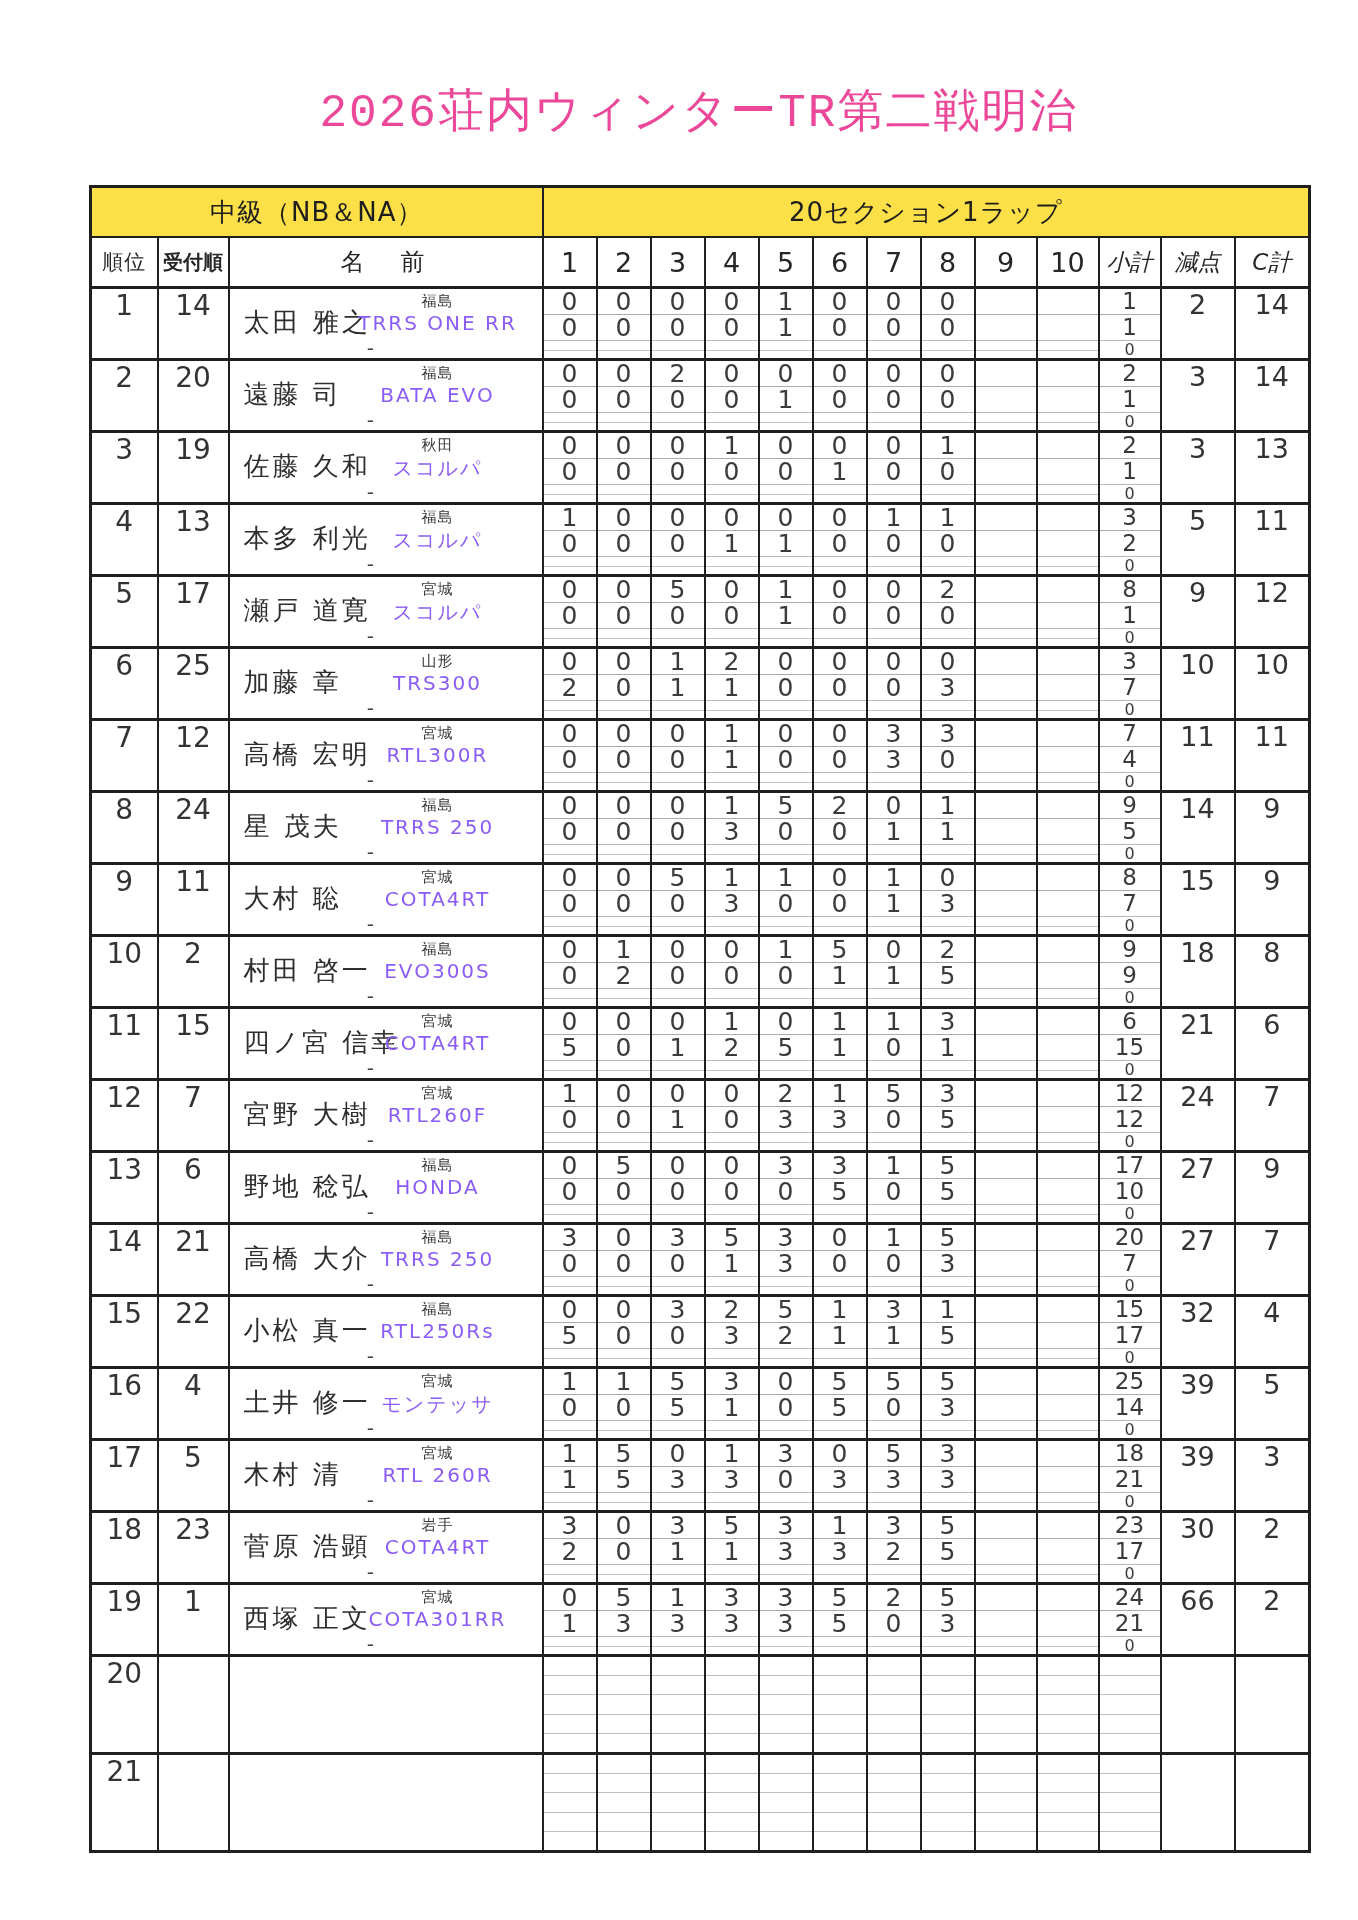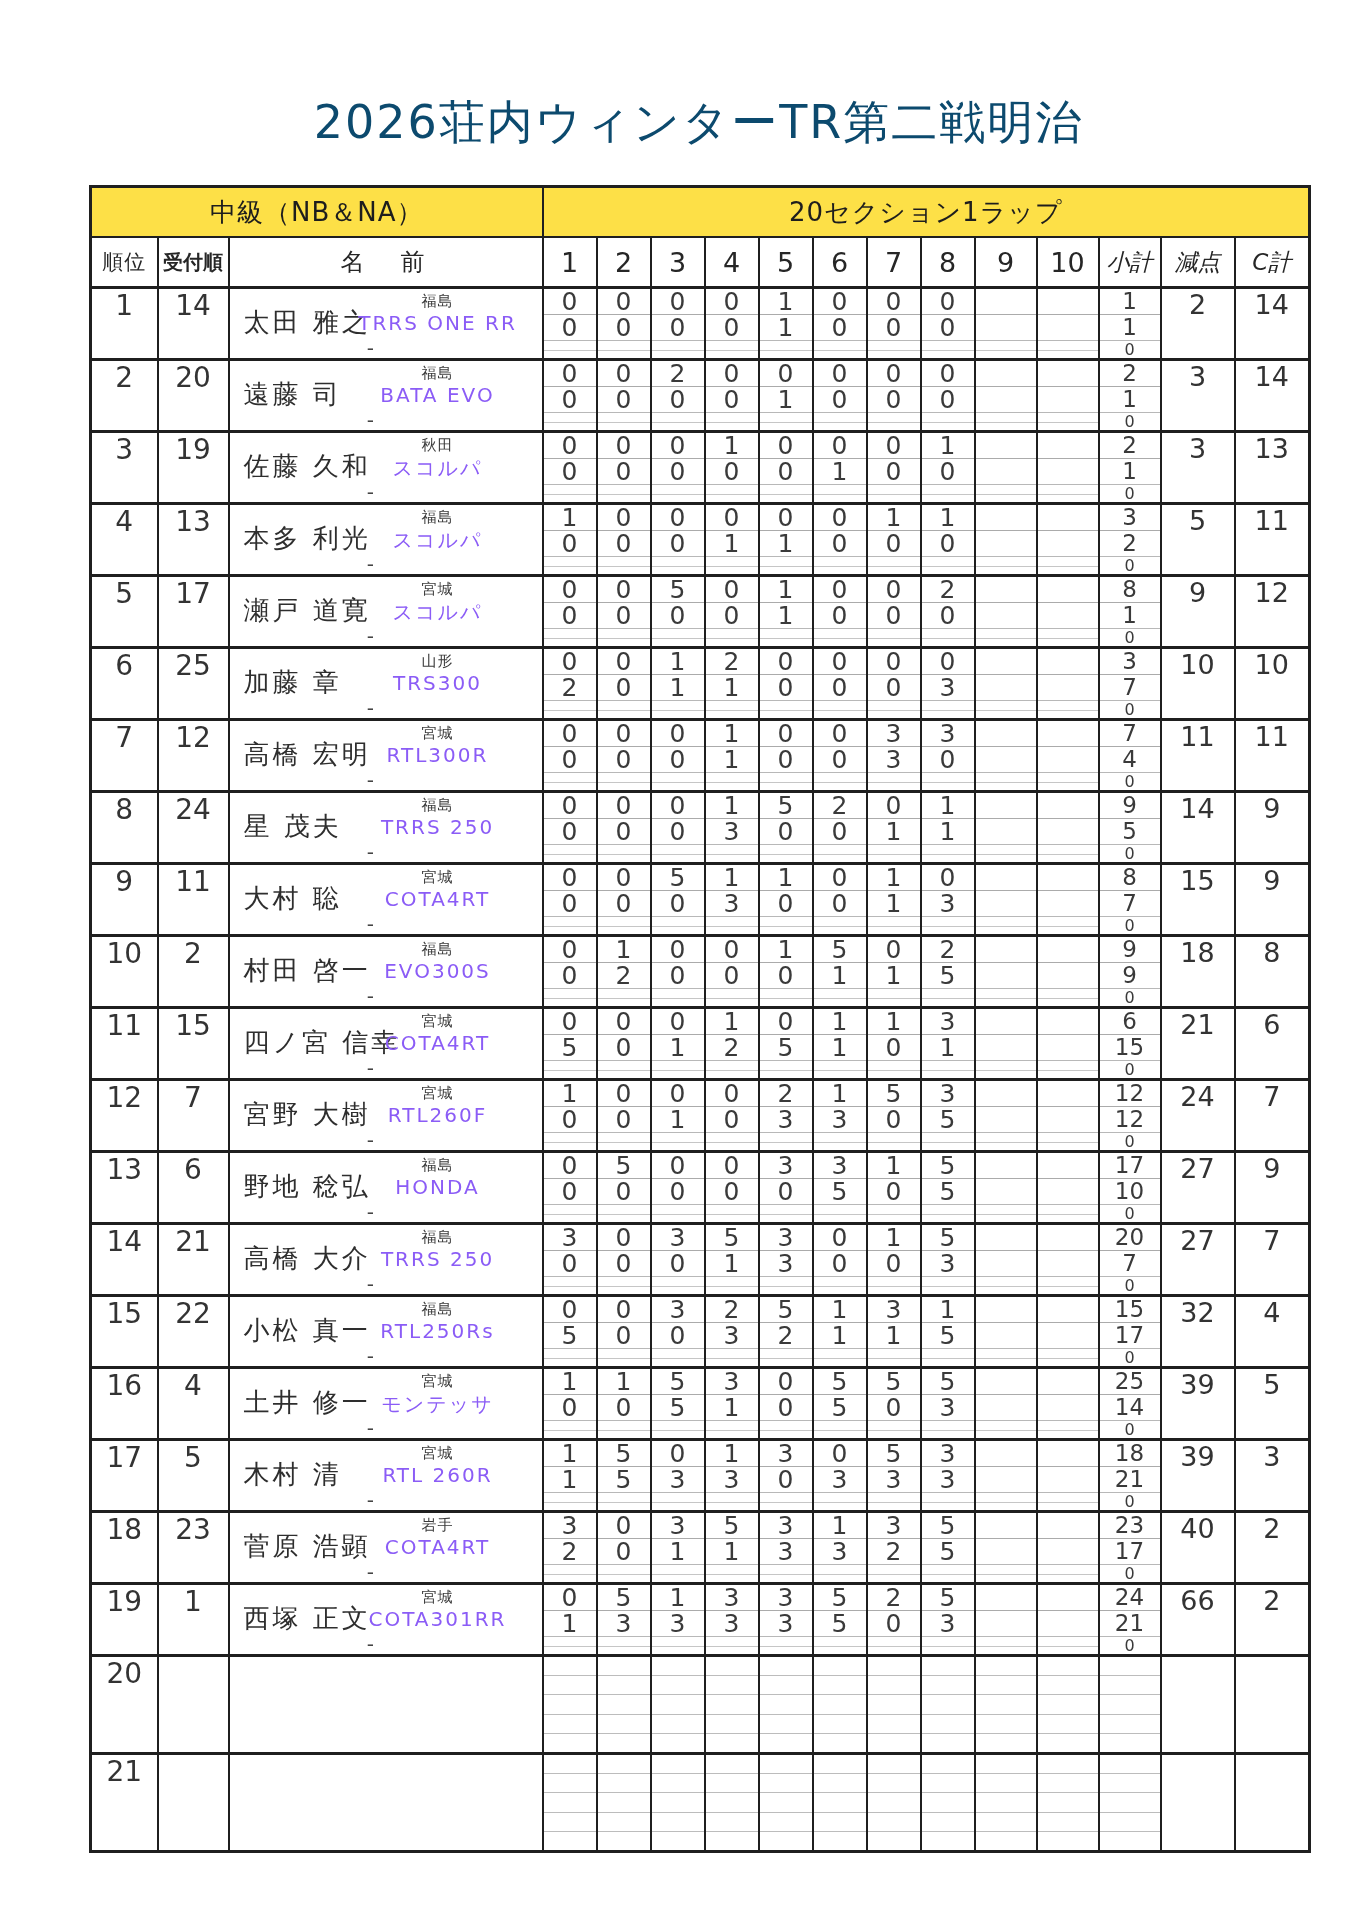--- a/index.html
+++ b/index.html
@@ -2,23 +2,24 @@
 <html><head>
 <meta charset="utf-8">
 <style>
   html,body{margin:0;padding:0;background:#ffffff;}
   body{
     width:1358px;height:1920px;position:relative;
     font-family:"DejaVu Sans","Liberation Sans",sans-serif;
     color:#2b2b2b;
   }
   .page-title{
-    position:absolute;left:89px;top:92px;width:1219px;
-    text-align:center;font-size:46px;letter-spacing:2px;color:#0c4a6e;
+    position:absolute;left:89px;top:80px;width:1219px;
+    text-align:center;font-size:46px;letter-spacing:2px;color:#ec4899;
     white-space:nowrap;
+    font-family:Liberation Mono, monospace;
   }
   table.results{
     position:absolute;left:89px;top:185px;
     border-collapse:collapse;table-layout:fixed;
     border:3px solid #1f1f1f;
   }
   table.results th,table.results td{
     padding:0;margin:0;overflow:hidden;
     border-left:2px solid #1f1f1f;
     vertical-align:top;
@@ -1957,21 +1958,21 @@
             <div class="r4"></div>
           </div>
         </td>
         <td>
           <div class="strips sub">
             <div class="r1">23</div>
             <div class="r2">17</div>
             <div class="rz">0</div>
           </div>
         </td>
-        <td class="c-pen">40</td>
+        <td class="c-pen">30</td>
         <td class="c-ctot">2</td>
       </tr>
       <tr class="rider">
         <td class="c-rank">19</td>
         <td class="c-entry">1</td>
         <td>
           <div class="namebox">
             <div class="name-main">西塚 正文</div>
             <div class="name-right">
               <div class="name-pref">宮城</div>

